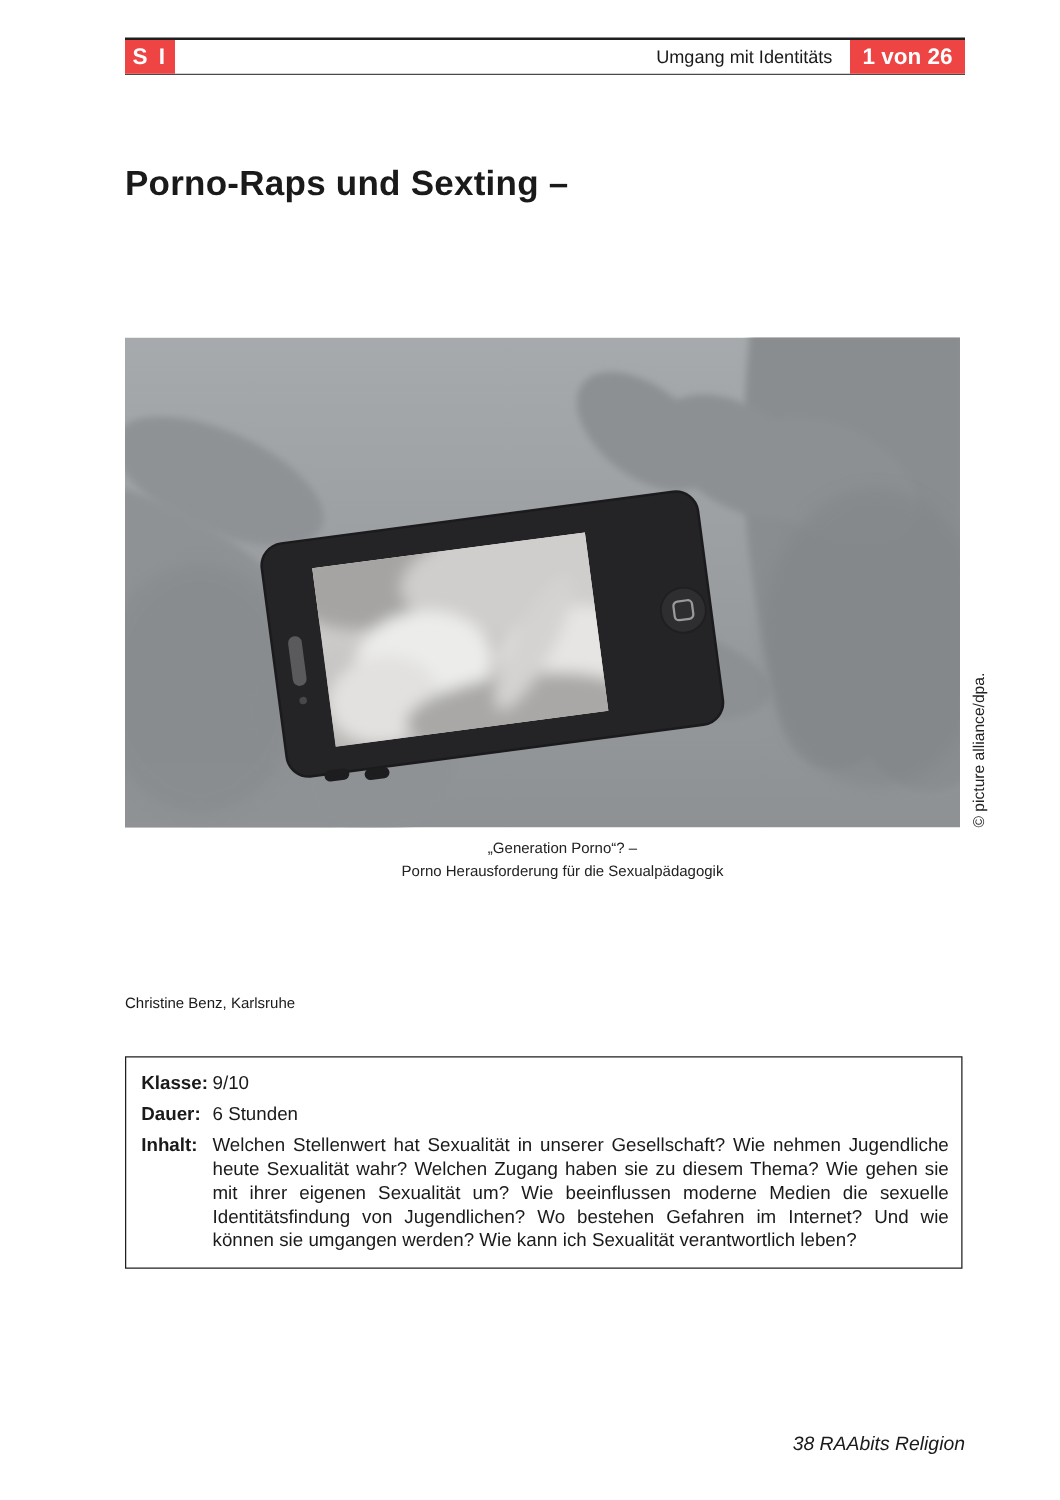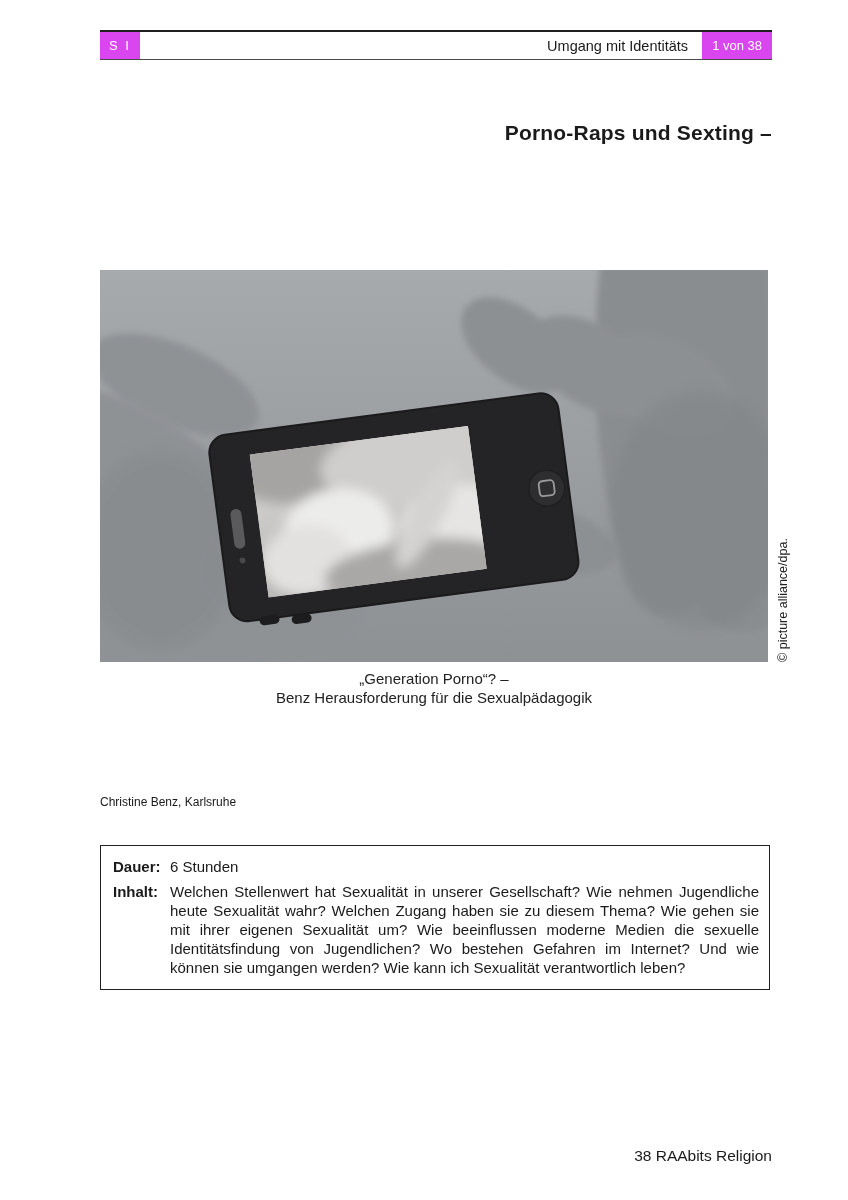--- a/index.html
+++ b/index.html
@@ -13,41 +13,41 @@
   }
   
   .header{
     position:absolute;left:100px;top:30px;width:672px;height:27px;
     border-top:2px solid #1f1f1f;
     border-bottom:1px solid #4a4a4a;
     display:flex;align-items:stretch;
     font-size:14.5px;
   }
   .hdr-badge{
-    background:#d946ef;color:#ffffff;font-weight:normal;font-size:13px;
+    background:#ef4444;color:#ffffff;font-weight:bold;font-size:18px;
     display:flex;align-items:center;justify-content:center;
   }
   .hdr-badge.si{width:40px;margin-right:20px;letter-spacing:2px;}
   .hdr-badge.pg{padding:0 10px;margin-left:14px;}
   .hdr-text{display:flex;align-items:center;white-space:nowrap;}
   .hdr-spacer{flex:1;}
   
   .title{
-    position:absolute;left:100px;top:118px;width:672px;
-    text-align:right;font-size:21px;font-weight:bold;line-height:30px;
+    position:absolute;left:100px;top:132px;width:672px;
+    text-align:left;font-size:28px;font-weight:bold;line-height:30px;
     letter-spacing:.2px;
   }
   
   .photo{
     position:absolute;left:100px;top:270px;width:668px;height:392px;
   }
   .photo svg{display:block;}
   .caption{
-    position:absolute;left:100px;top:669px;width:668px;
-    text-align:center;font-size:15px;line-height:19px;color:#222;
+    position:absolute;left:116px;top:669px;width:668px;
+    text-align:center;font-size:12px;line-height:19px;color:#222;
   }
   .credit{
     position:absolute;left:776px;top:662px;
     transform:rotate(-90deg);transform-origin:0 0;
     white-space:nowrap;font-size:12.5px;color:#222;
   }
   
   .author{
     position:absolute;left:100px;top:795px;font-size:12px;
   }
@@ -59,33 +59,33 @@
     font-size:15px;line-height:19px;
   }
   .row{display:flex;margin-bottom:6px;}
   .row:last-child{margin-bottom:0;justify-content:flex-end;}
   .row .lbl{width:57px;flex:0 0 57px;font-weight:bold;}
   .row .val{flex:1;}
   .row .val.just{text-align:justify;}
   
   .footer{
     position:absolute;right:76px;top:1147px;
-    font-size:15.5px;text-align:right;
+    font-size:15.5px;font-style:italic;text-align:right;
   }
 </style>
 </head>
 <body>
 
 <div class="page">
 
   <div class="header">
     <div class="hdr-badge si">S I</div>
     <div class="hdr-spacer"></div>
     <div class="hdr-text">Umgang mit Identitäts</div>
-    <div class="hdr-badge pg">1 von 38</div>
+    <div class="hdr-badge pg">1 von 26</div>
   </div>
 
   <div class="title">
     <div>Porno-Raps und Sexting –</div>
   </div>
 
   <div class="photo">
     <svg width="668" height="392" viewBox="0 0 668 392">
       <defs>
         <linearGradient id="bgGrad" x1="0" y1="0" x2="0" y2="1">
@@ -155,28 +155,32 @@
 
           <circle cx="152" cy="0" r="18" fill="#2e2e30" stroke="#1f1f21" stroke-width="1.5"></circle>
           <rect x="144.5" y="-7.5" width="15" height="15" rx="3.5" fill="none" stroke="#9a9a9c" stroke-width="1.8"></rect>
         </g>
       </g>
     </svg>
   </div>
 
   <div class="caption">
     <div>„Generation Porno“? –</div>
-    <div>Benz Herausforderung für die Sexualpädagogik</div>
+    <div>Porno Herausforderung für die Sexualpädagogik</div>
   </div>
 
   <div class="credit">© picture alliance/dpa.</div>
 
   <div class="author">Christine Benz, Karlsruhe</div>
 
   <div class="infobox">
+    <div class="row">
+      <div class="lbl">Klasse:</div>
+      <div class="val">9/10</div>
+    </div>
     <div class="row">
       <div class="lbl">Dauer:</div>
       <div class="val">6 Stunden</div>
     </div>
     <div class="row">
       <div class="lbl">Inhalt:</div>
       <div class="val just">Welchen Stellenwert hat Sexualität in unserer Gesellschaft? Wie nehmen Jugendliche heute Sexualität wahr? Welchen Zugang haben sie zu diesem Thema? Wie gehen sie mit ihrer eigenen Sexualität um? Wie beeinflussen moderne Medien die sexuelle Identitäts­findung von Jugendlichen? Wo bestehen Gefahren im Internet? Und wie können sie umgangen werden? Wie kann ich Sexualität verantwortlich leben?</div>
     </div>
   </div>
 

